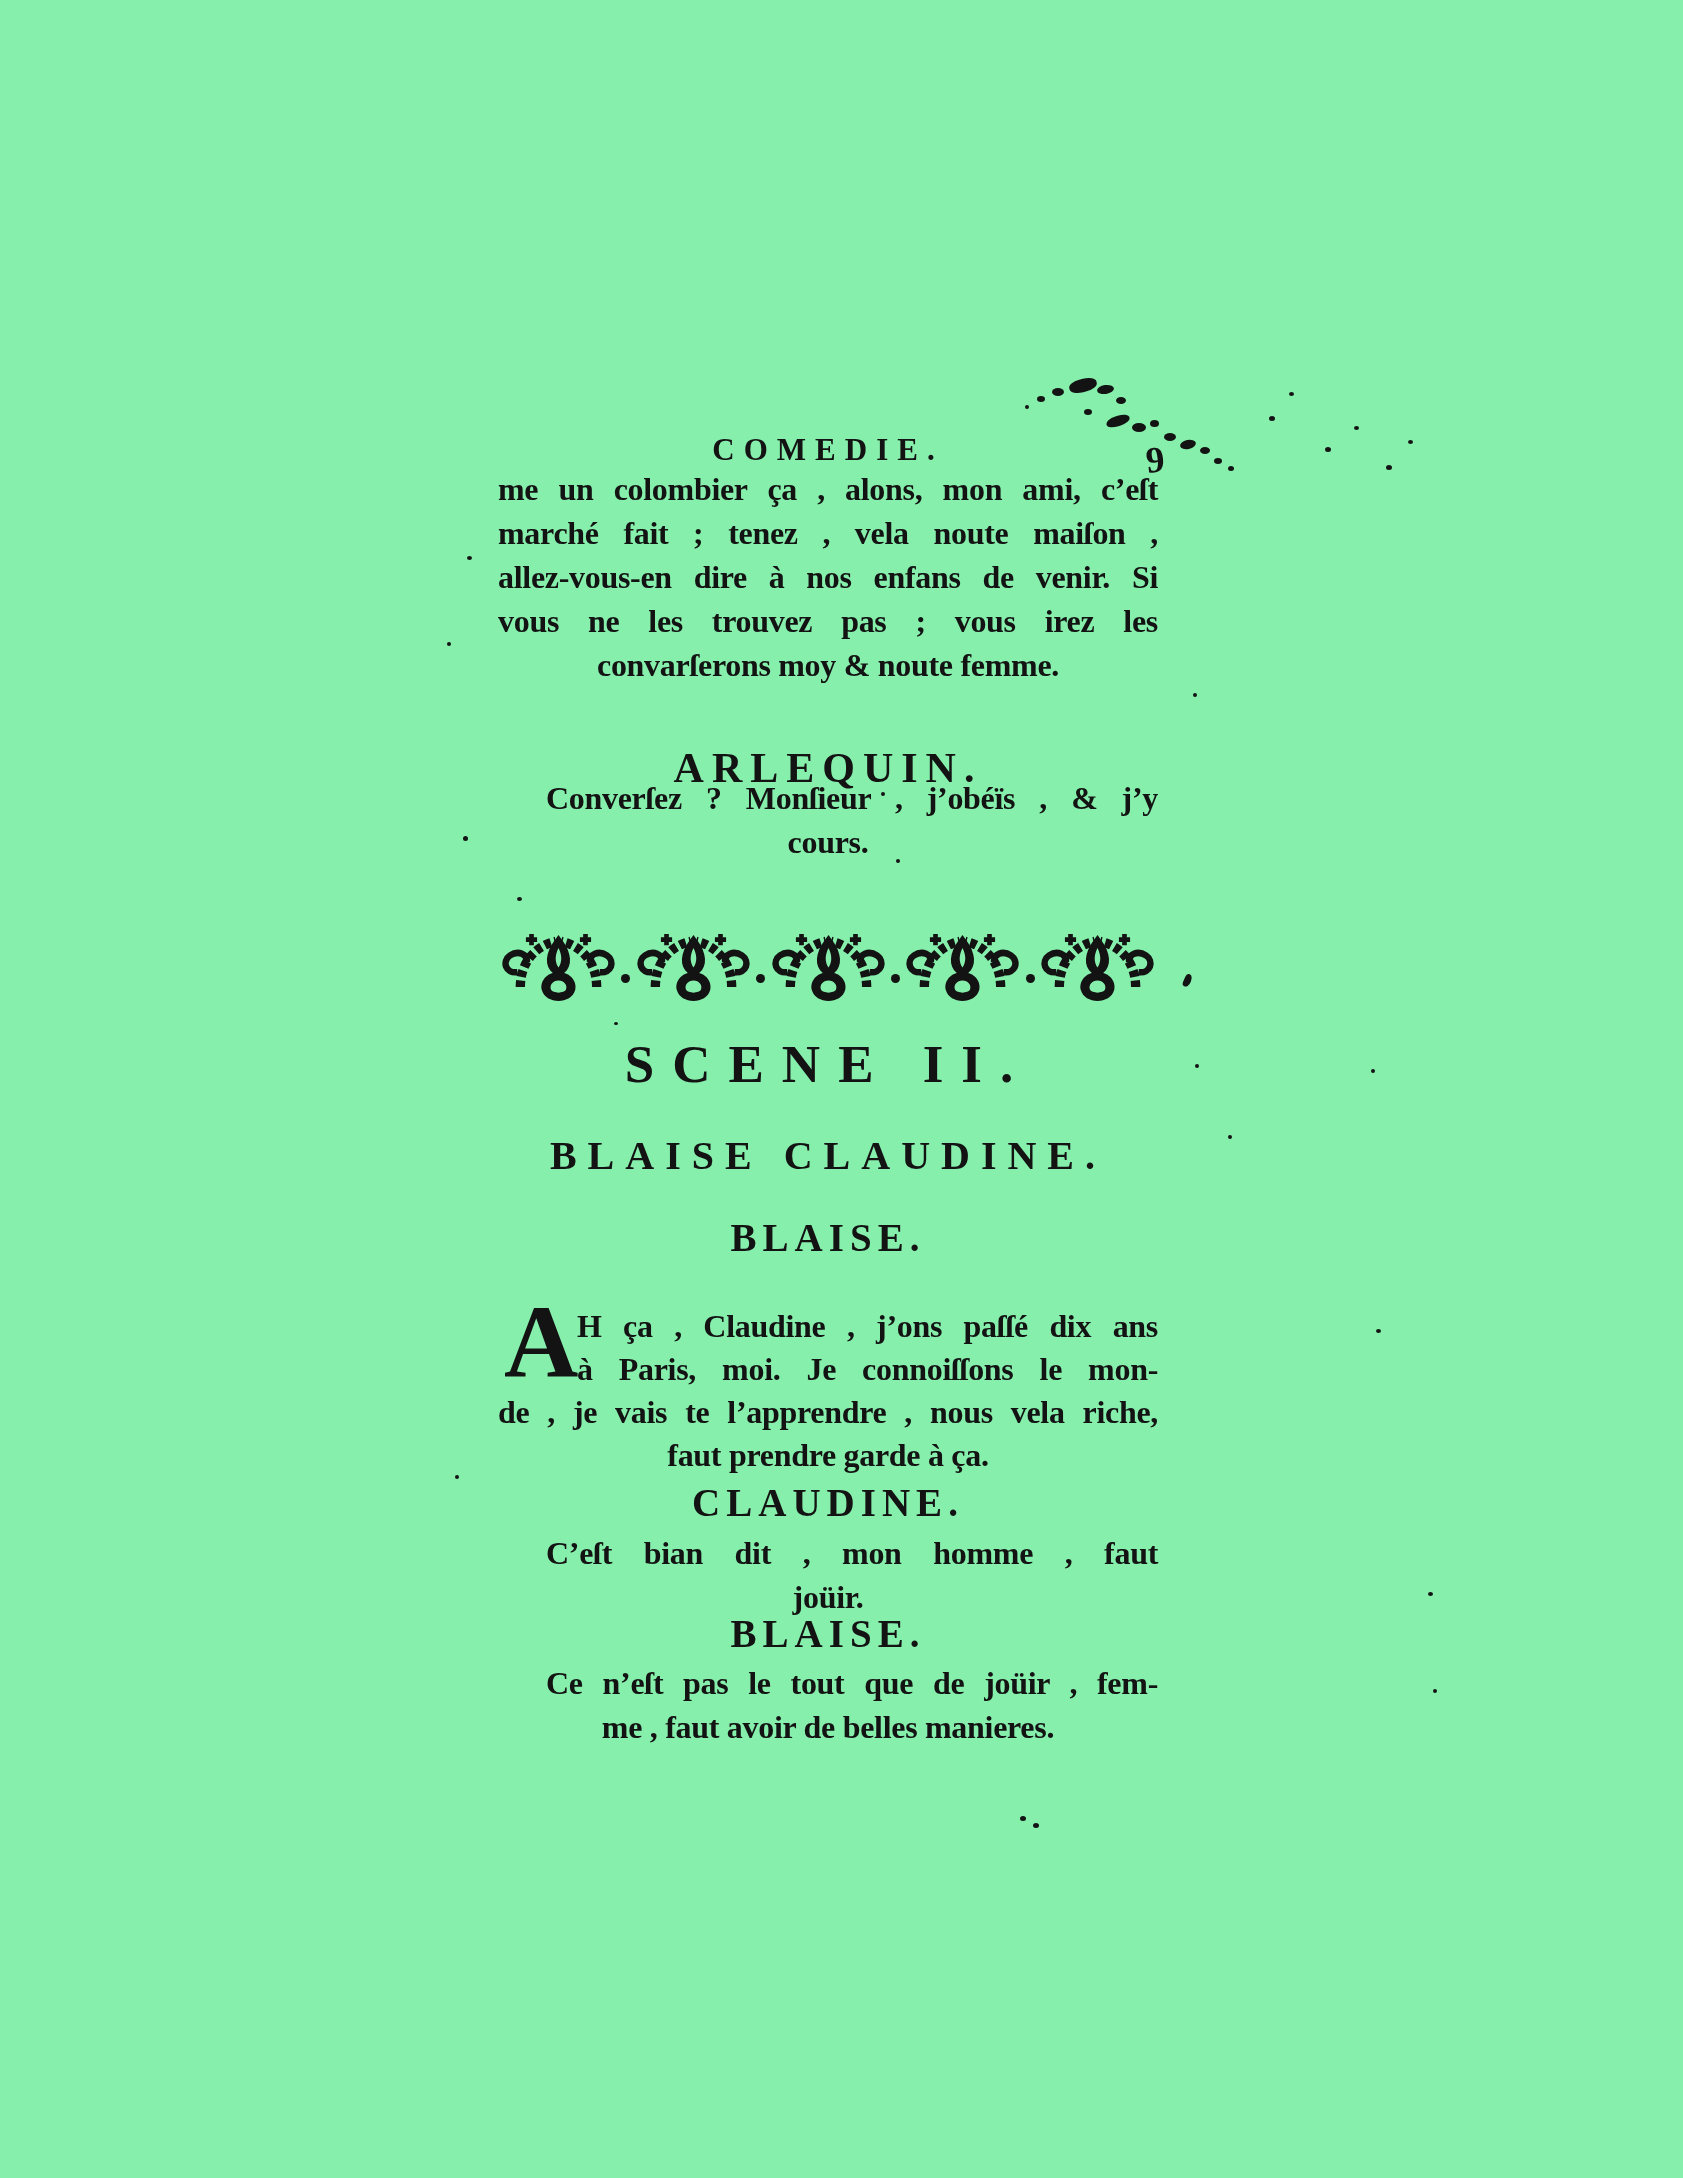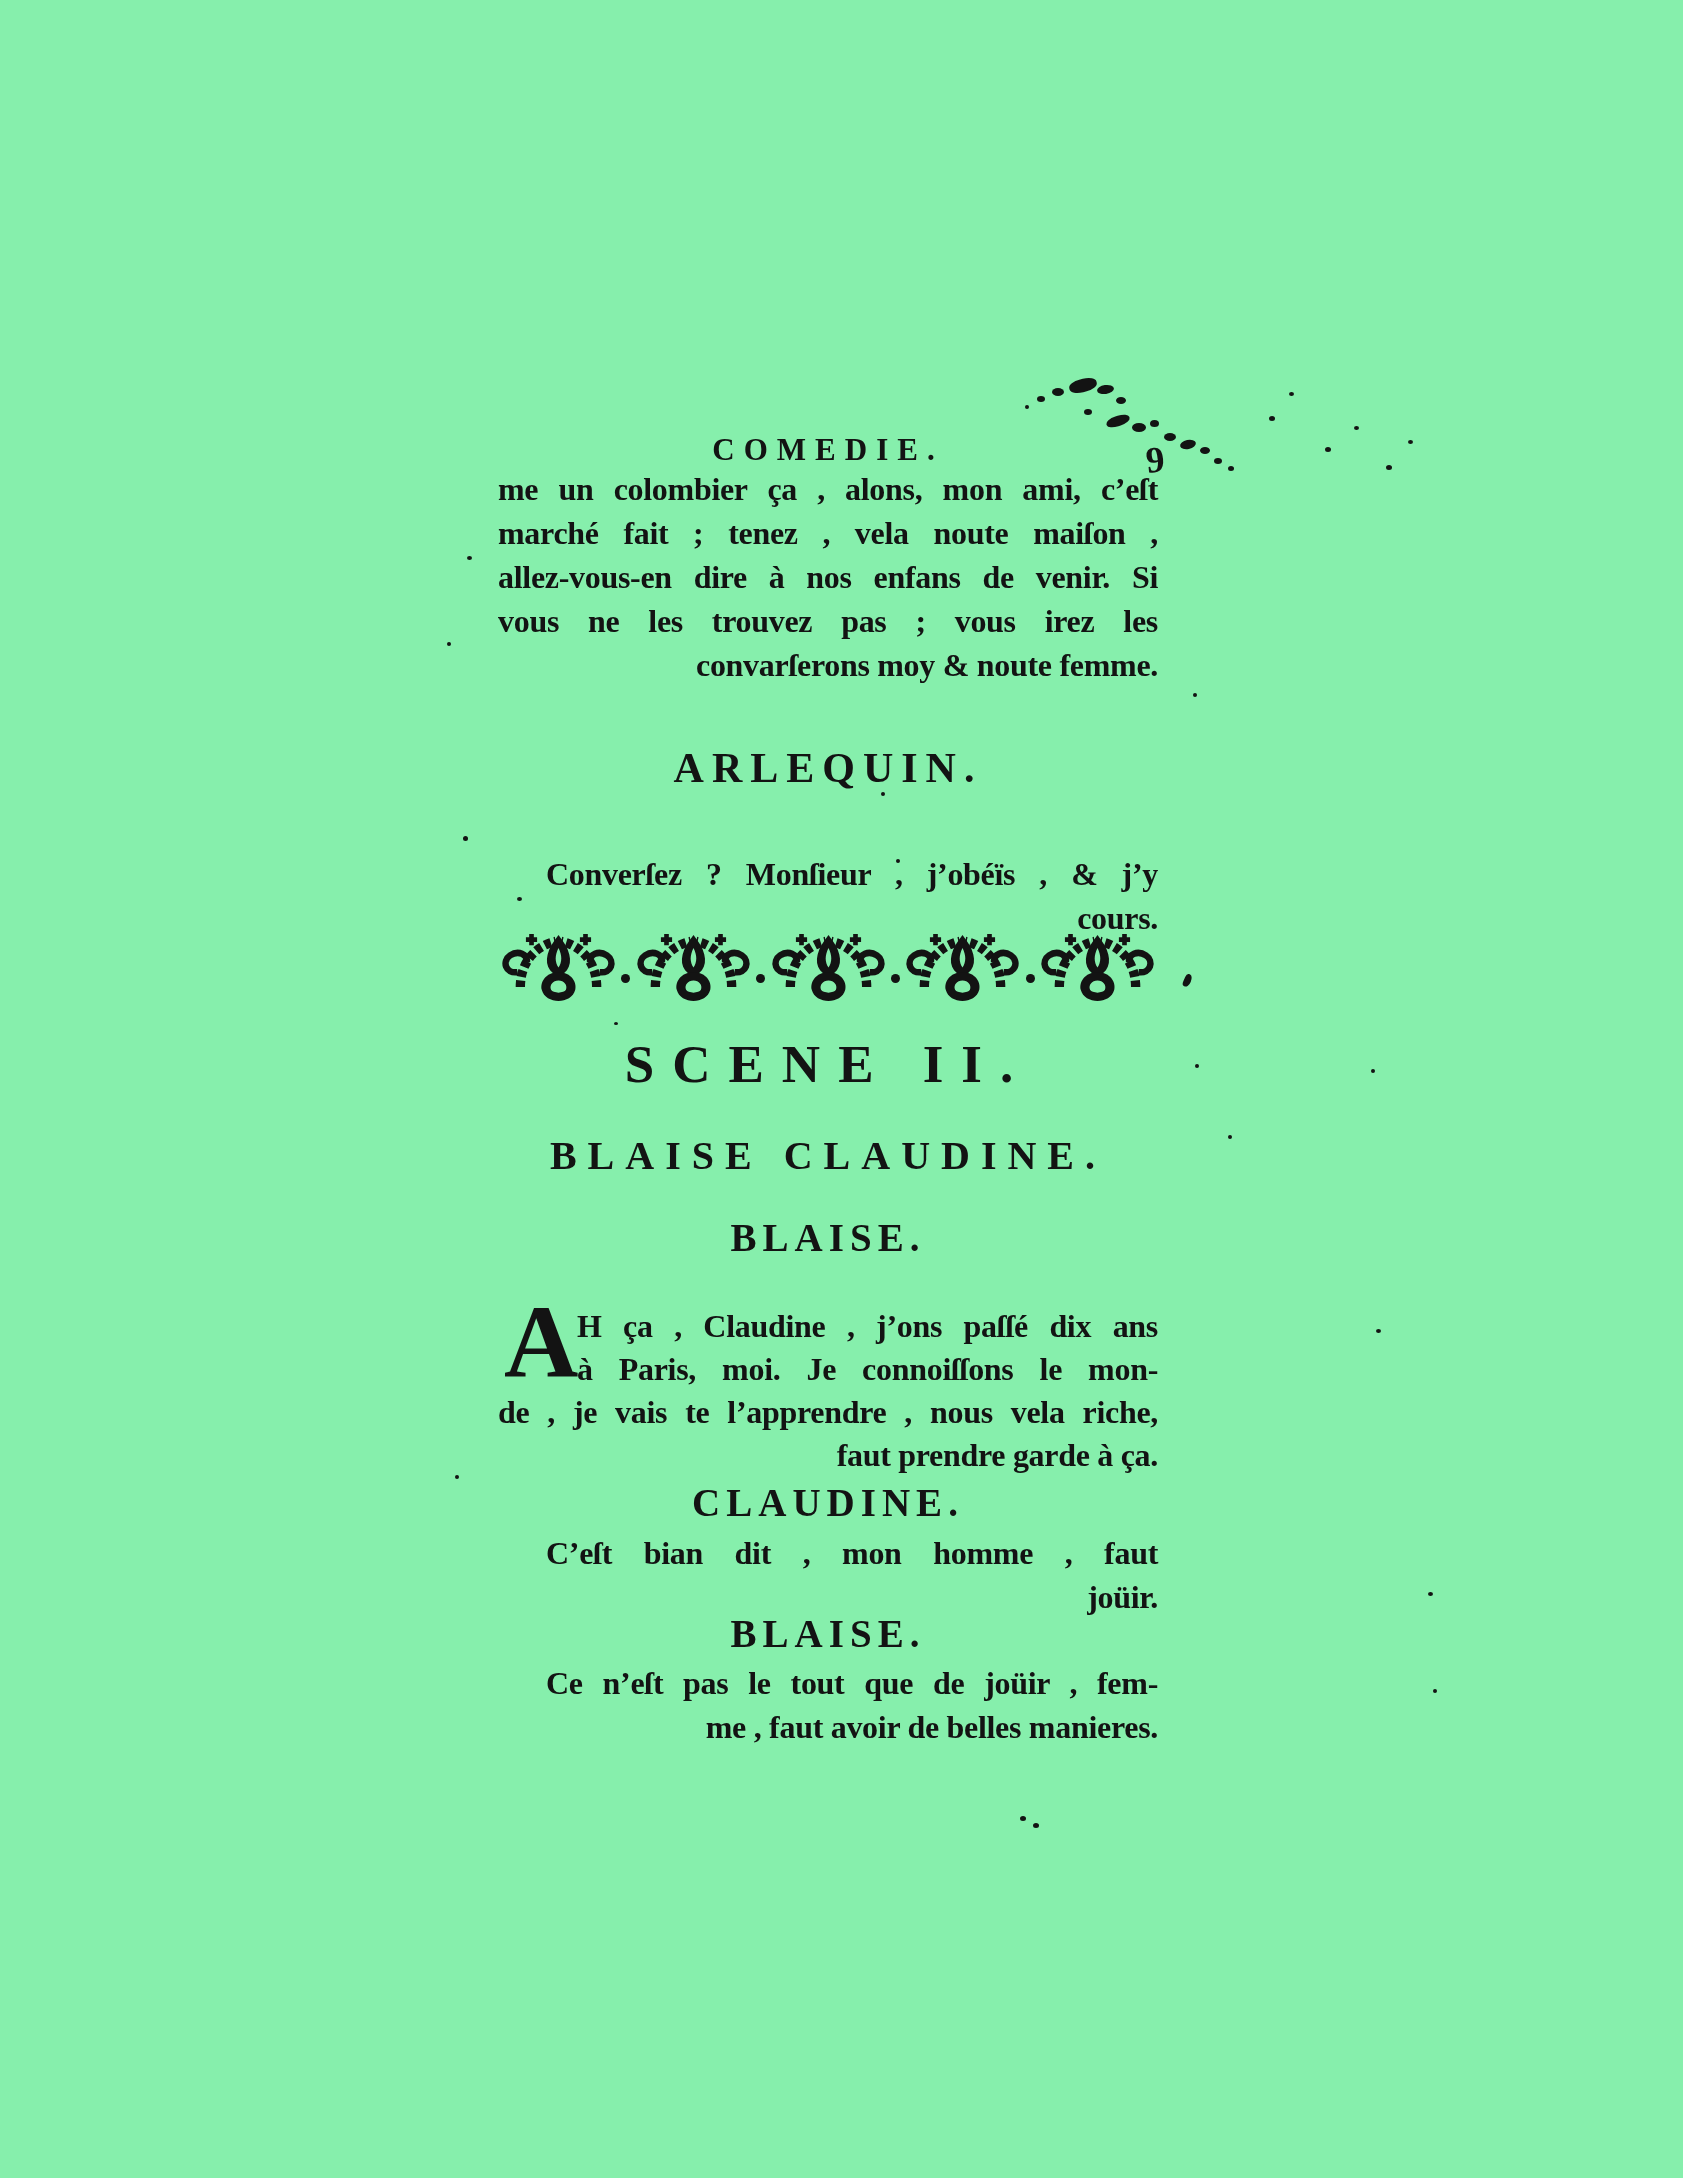--- a/index.html
+++ b/index.html
@@ -27,21 +27,21 @@
     font-size:37px;font-weight:bold;letter-spacing:0;
     transform:rotate(-6deg);
   }
   
   .line{
     display:block;height:44px;line-height:44px;
     font-size:32px;font-weight:bold;letter-spacing:-0.3px;
     white-space:nowrap;
   }
   .j{text-align:justify;text-align-last:justify;white-space:normal;}
-  .last{text-align:right;}
+  .last{text-align:center;}
   .ind{text-indent:48px;}
   
   .speaker{
     text-align:center;font-weight:bold;
     font-size:42px;letter-spacing:8px;height:51px;line-height:51px;
   }
   .scene-head{
     text-align:center;font-weight:bold;
     font-size:53px;letter-spacing:18px;height:61px;line-height:61px;
   }
@@ -85,21 +85,21 @@
 
     <div class="abs" style="top:467px;">
       <div class="line j">me un colombier ça , alons, mon ami, c’eſt</div>
       <div class="line j">marché fait ; tenez , vela noute maiſon ,</div>
       <div class="line j">allez-vous-en dire à nos enfans de venir. Si</div>
       <div class="line j">vous ne les trouvez pas ; vous irez les</div>
       <div class="line last">convarſerons moy &amp; noute femme.</div>
     </div>
 
     <div class="abs speaker" style="top:743px;">ARLEQUIN.</div>
-    <div class="abs" style="top:852px;">
+    <div class="abs" style="top:776px;">
       <div class="line j ind">Converſez ? Monſieur , j’obéïs , &amp; j’y</div>
       <div class="line last">cours.</div>
     </div>
 
     <div class="abs ornament">
       <svg class="fleuron" viewBox="0 0 130 74">
         <g fill="none" stroke="#131313">
           <path d="M24 58 C24 30 42 13 62 9" stroke-width="10" stroke-dasharray="7 4"></path>
           <path d="M106 58 C106 30 88 13 68 9" stroke-width="10" stroke-dasharray="7 4"></path>
           <path d="M21 42 C8 44 4 30 13 24 C22 18 32 23 31 31" stroke-width="7"></path>

